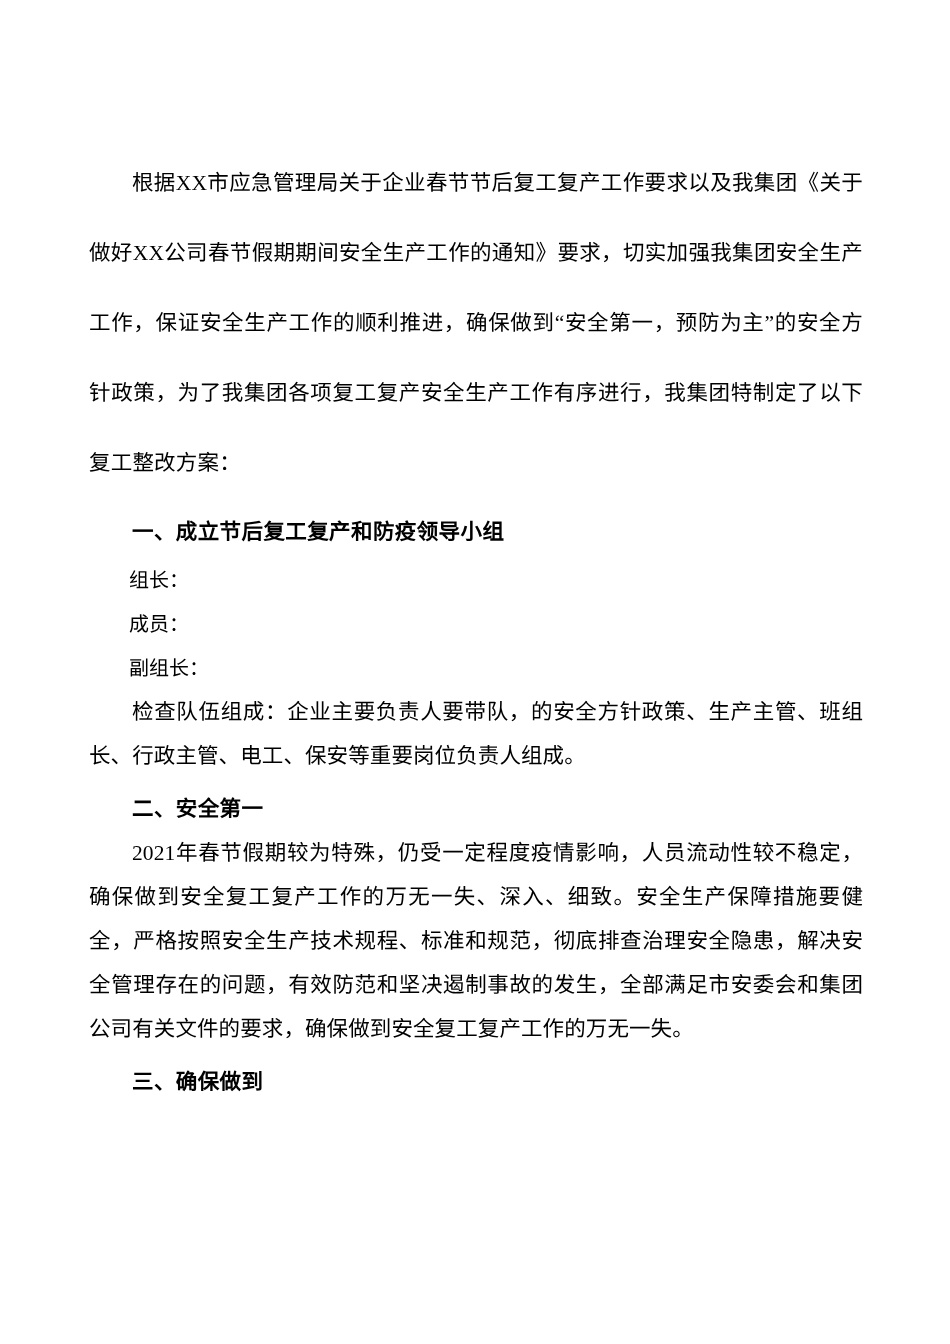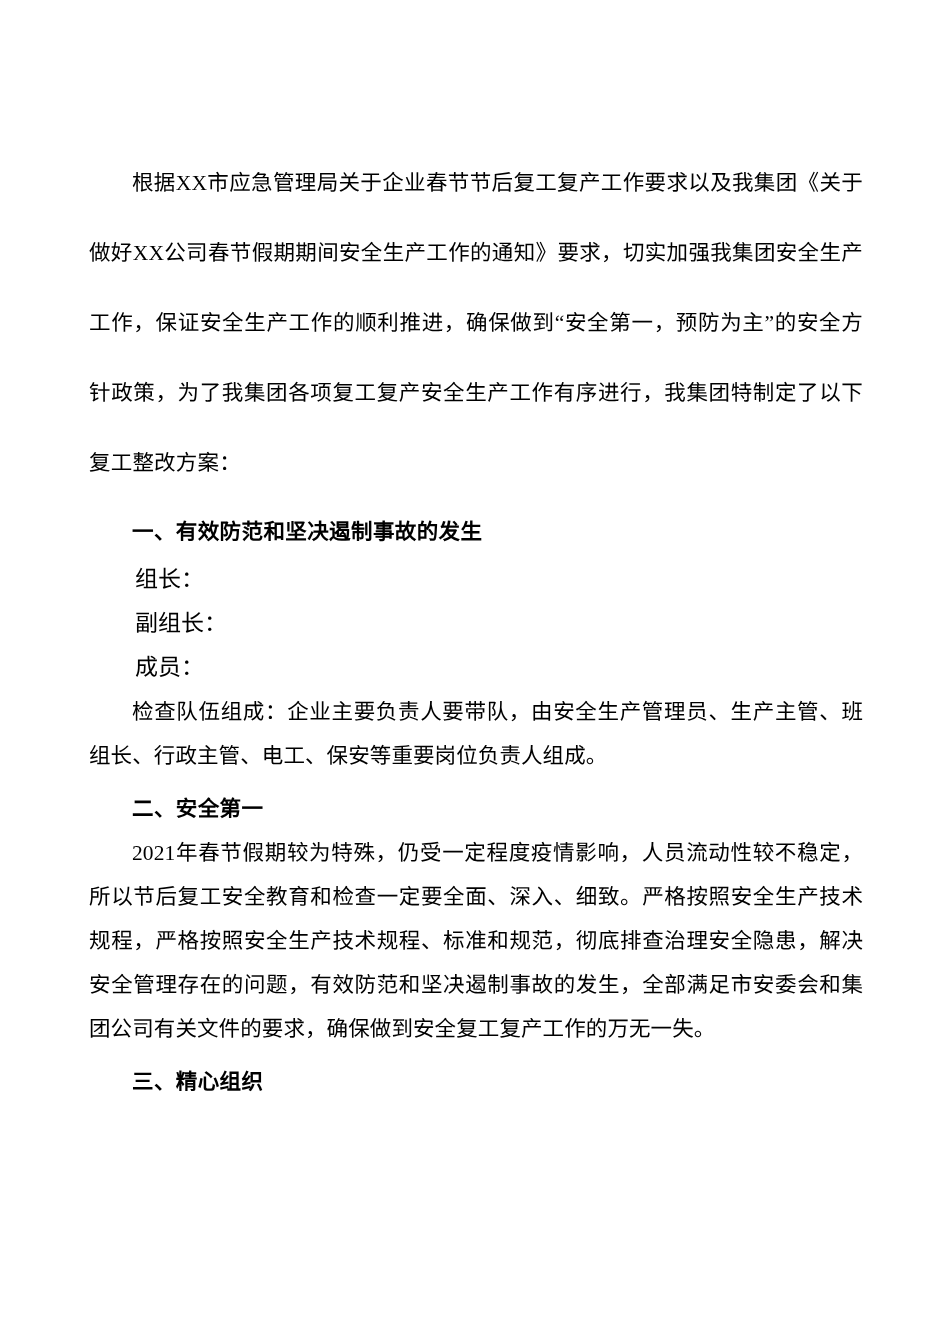--- a/index.html
+++ b/index.html
@@ -68,21 +68,21 @@
     letter-spacing: 0.4px;
     white-space: nowrap;
   }
   .heading-1 { padding-top: 12px; }
   .heading-2 { padding-top: 9px; }
   .heading-3 { padding-top: 9px; }
   .heading-sub { padding-top: 4px; }
 
   
   .roster-line {
-    font-size: 23px;
+    font-size: 20px;
     line-height: 44px;
     margin: 0;
     text-indent: 2em;
     white-space: nowrap;
   }
   .roster-first { padding-top: 4px; }
 
   
   .para-tight {
     font-size: 21.5px;
@@ -98,31 +98,31 @@
 </head>
 <body>
 
 <div class="page">
   <div class="content">
 
     <h1 class="doc-title"></h1>
 
     <p class="para-loose">根据XX市应急管理局关于企业春节节后复工复产工作要求以及我集团《关于做好XX公司春节假期期间安全生产工作的通知》要求，切实加强我集团安全生产工作，保证安全生产工作的顺利推进，确保做到“安全第一，预防为主”的安全方针政策，为了我集团各项复工复产安全生产工作有序进行，我集团特制定了以下复工整改方案：</p>
 
-    <h2 class="heading heading-1">一、有效防范和坚决遏制事故的发生</h2>
+    <h2 class="heading heading-1">一、成立节后复工复产和防疫领导小组</h2>
 
     <p class="roster-line roster-first">组长：</p>
 
+    <p class="roster-line">成员：</p>
+
     <p class="roster-line">副组长：</p>
 
-    <p class="roster-line">成员：</p>
-
-    <p class="para-tight">检查队伍组成：企业主要负责人要带队，由安全生产管理员、生产主管、班组长、行政主管、电工、保安等重要岗位负责人组成。</p>
+    <p class="para-tight">检查队伍组成：企业主要负责人要带队，的安全方针政策、生产主管、班组长、行政主管、电工、保安等重要岗位负责人组成。</p>
 
     <h2 class="heading heading-2">二、安全第一</h2>
 
-    <p class="para-tight">2021年春节假期较为特殊，仍受一定程度疫情影响，人员流动性较不稳定，所以节后复工安全教育和检查一定要全面、深入、细致。严格按照安全生产技术规程，严格按照安全生产技术规程、标准和规范，彻底排查治理安全隐患，解决安全管理存在的问题，有效防范和坚决遏制事故的发生，全部满足市安委会和集团公司有关文件的要求，确保做到安全复工复产工作的万无一失。</p>
+    <p class="para-tight">2021年春节假期较为特殊，仍受一定程度疫情影响，人员流动性较不稳定，确保做到安全复工复产工作的万无一失、深入、细致。安全生产保障措施要健全，严格按照安全生产技术规程、标准和规范，彻底排查治理安全隐患，解决安全管理存在的问题，有效防范和坚决遏制事故的发生，全部满足市安委会和集团公司有关文件的要求，确保做到安全复工复产工作的万无一失。</p>
 
-    <h2 class="heading heading-3">三、精心组织</h2>
+    <h2 class="heading heading-3">三、确保做到</h2>
 
 
   </div>
 </div>
 
 </body></html>

